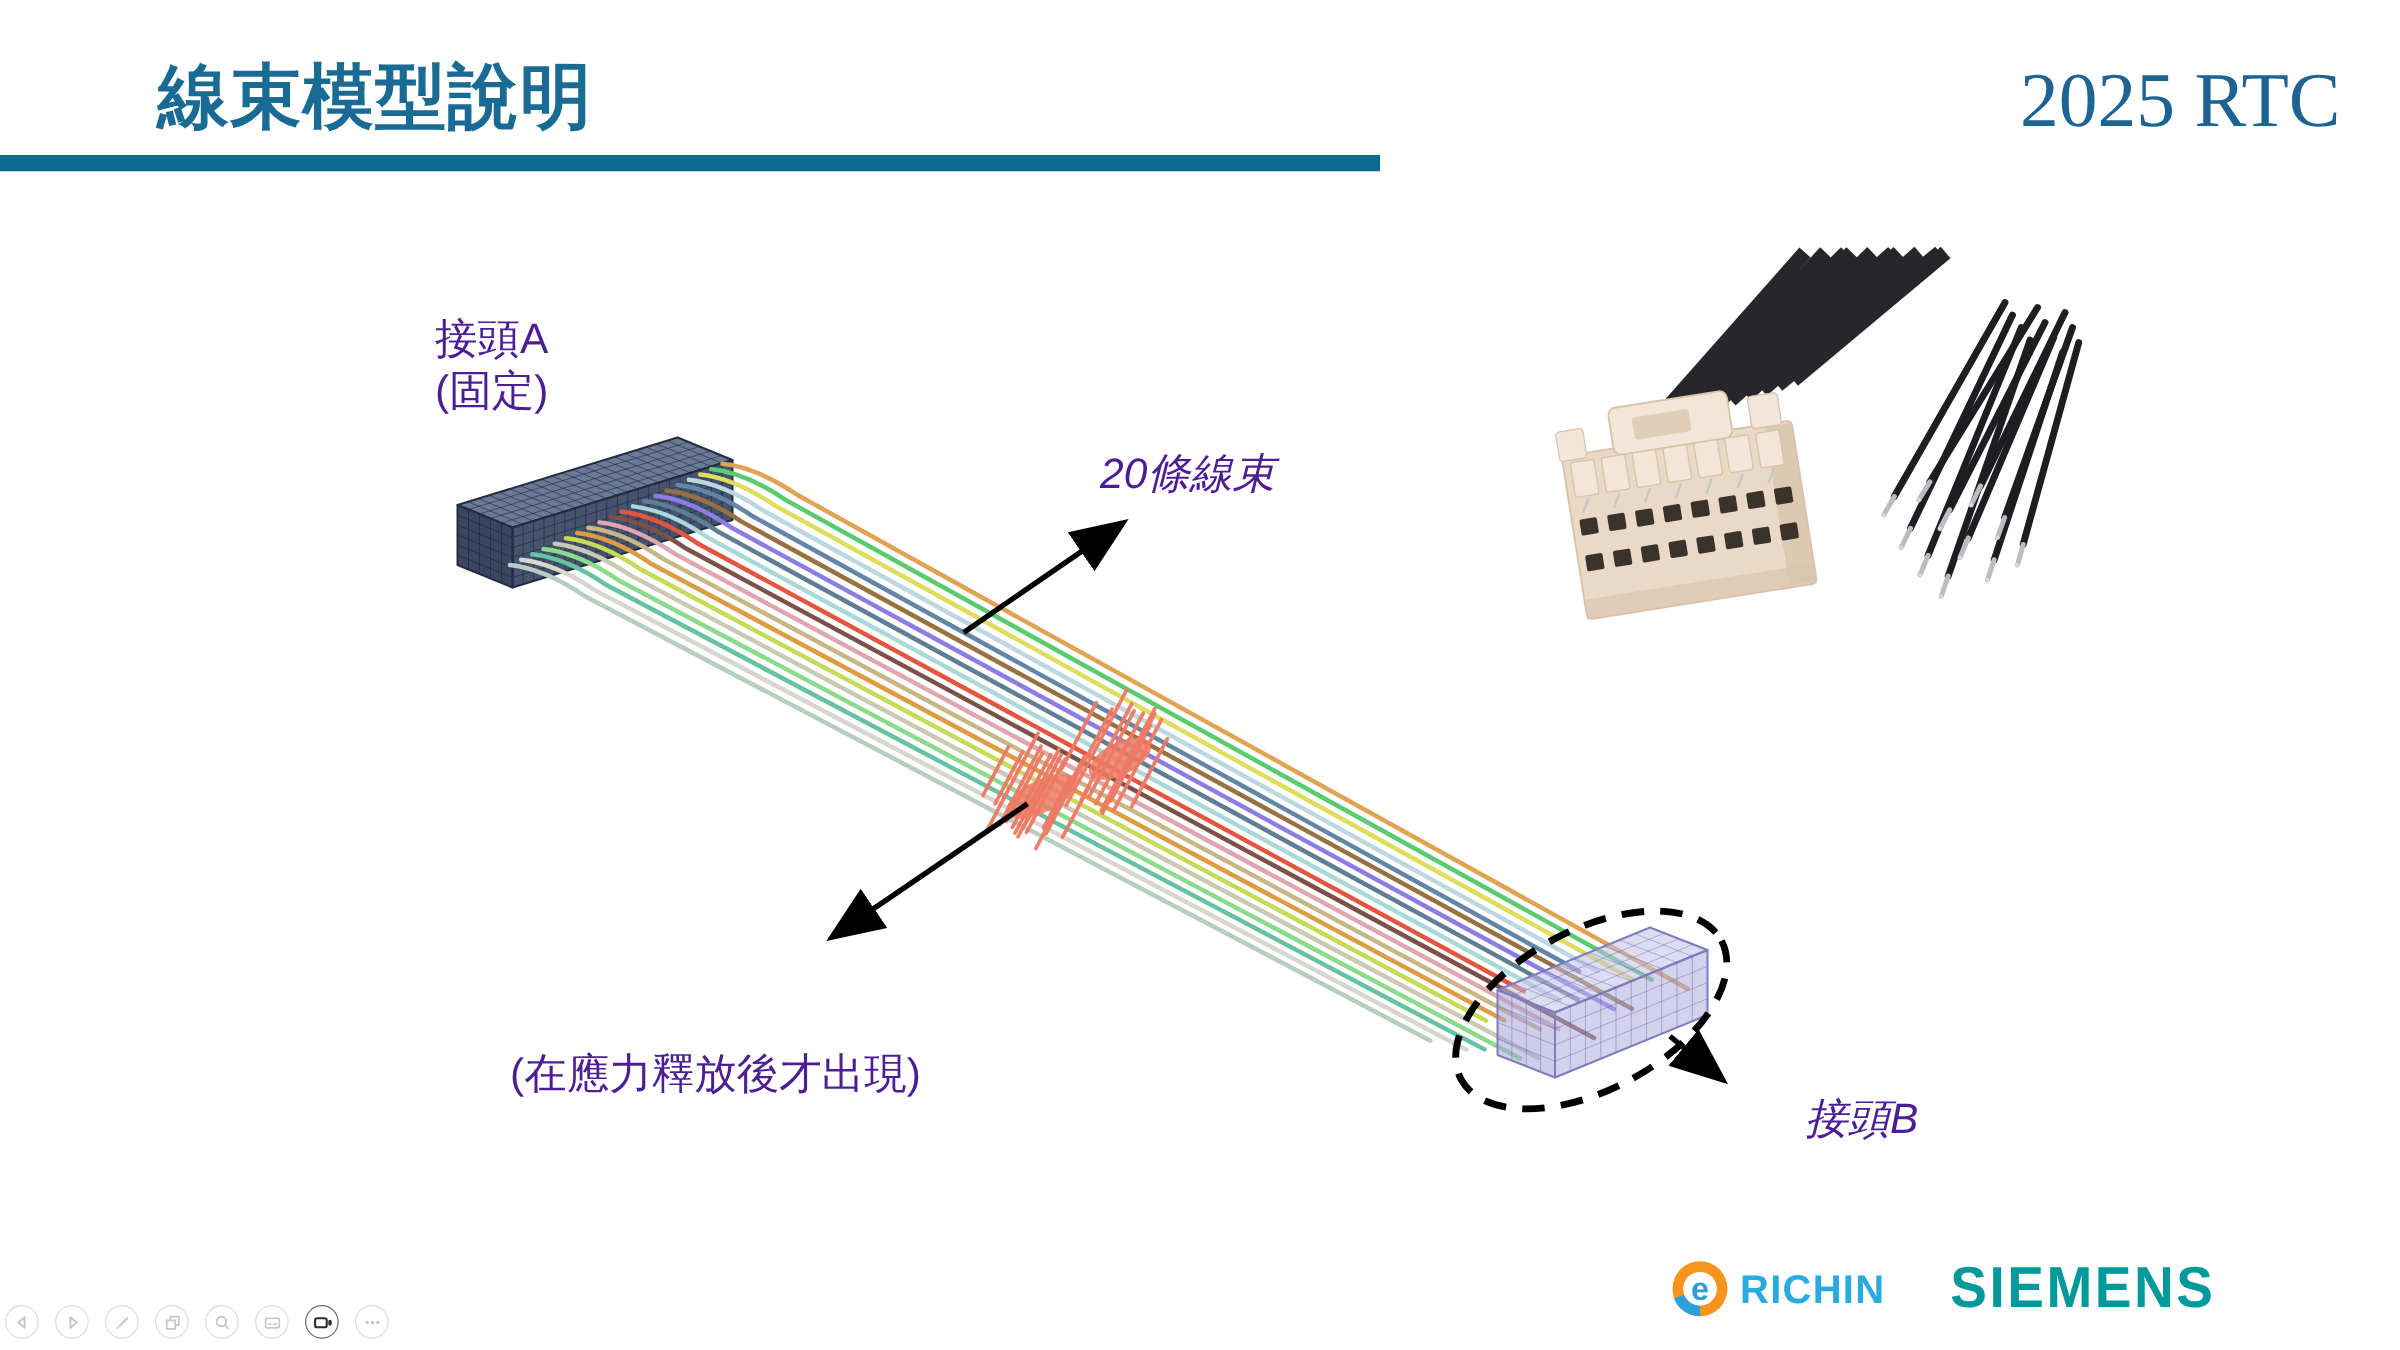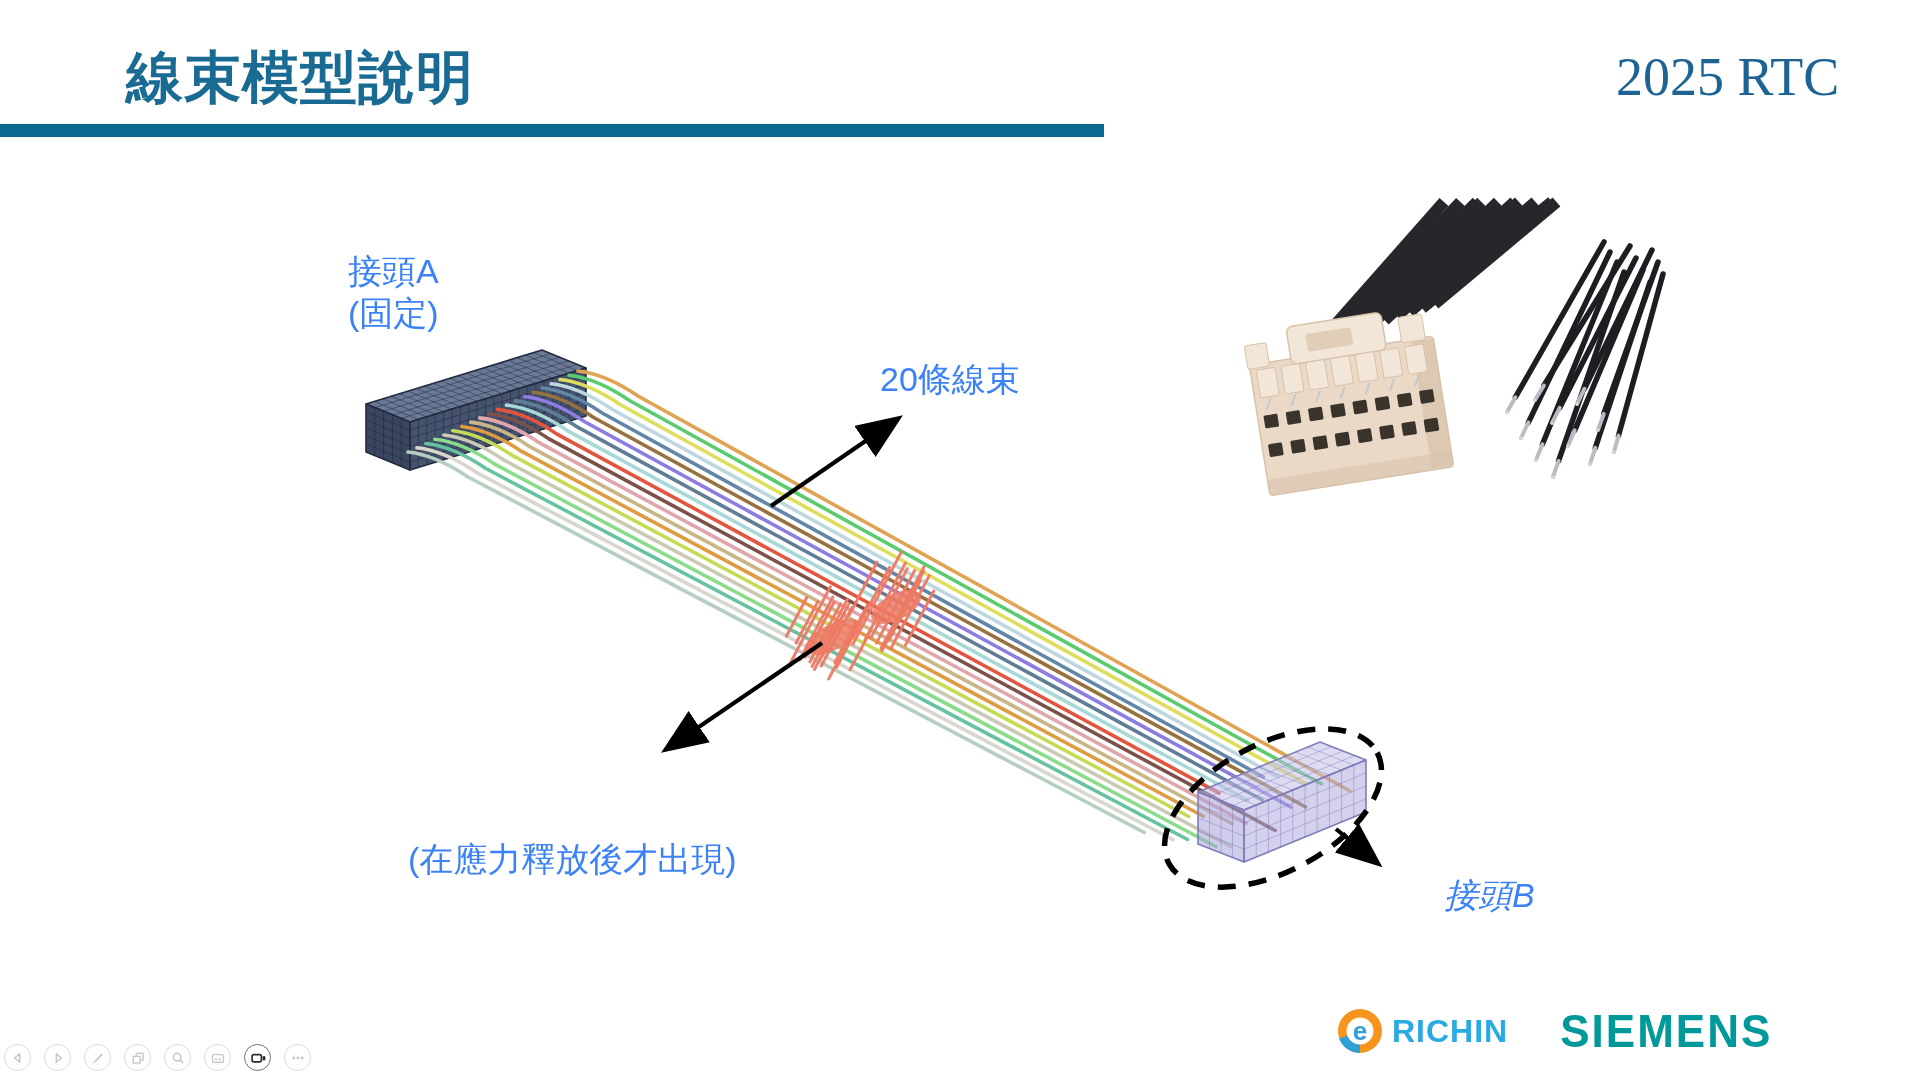--- a/index.html
+++ b/index.html
@@ -1,24 +1,24 @@
 <!DOCTYPE html>
 <html><head>
 <meta charset="utf-8">
 <style>
   html,body{margin:0;padding:0;background:#888;}
   .slide{position:relative;width:1920px;height:1080px;background:#ffffff;overflow:hidden;
          font-family:"Liberation Sans","DejaVu Sans",sans-serif;}
   .abs{position:absolute;}
   .page-title{left:126px;top:40px;font-size:57px;font-weight:700;color:#1a6b94;letter-spacing:1px;}
   .title-bar{left:0;top:124px;width:1104px;height:13px;background:#0c6990;}
-  .year-label{left:1616px;top:46px;font-size:54px;color:#1d6393;font-family:"Liberation Serif","DejaVu Serif",serif;}
-  .dlabel{color:#3b82f6;font-size:34px;line-height:42px;}
+  .year-label{left:1616px;top:46px;font-size:62px;color:#1d6393;font-family:"Liberation Serif","DejaVu Serif",serif;}
+  .dlabel{color:#4c1d95;font-size:34px;line-height:42px;}
   .lbl-a{left:348px;top:250px;}
-  .lbl-wires{left:880px;top:358px;}
+  .lbl-wires{left:880px;top:358px;font-style:italic;}
   .lbl-tie{left:428px;top:766px;width:420px;text-align:center;}
   .lbl-tie2{left:408px;top:838px;width:460px;text-align:left;}
   .lbl-b{left:1444px;top:874px;font-style:italic;}
   #scene{left:0;top:0;}
   .logos{left:1336px;top:1004px;display:flex;align-items:center;height:54px;}
   .richin-text{font-size:32px;font-weight:700;color:#29abe2;letter-spacing:1px;margin-left:8px;}
   .siemens-text{font-size:44px;font-weight:700;color:#009999;letter-spacing:2px;margin-left:52px;
                 transform:scaleY(1.05);}
   .toolbar{left:4px;top:1044px;display:flex;gap:13px;}
   .tb-btn{width:27px;height:27px;border-radius:50%;border:1.5px solid #dcdcdc;background:rgba(255,255,255,.6);

